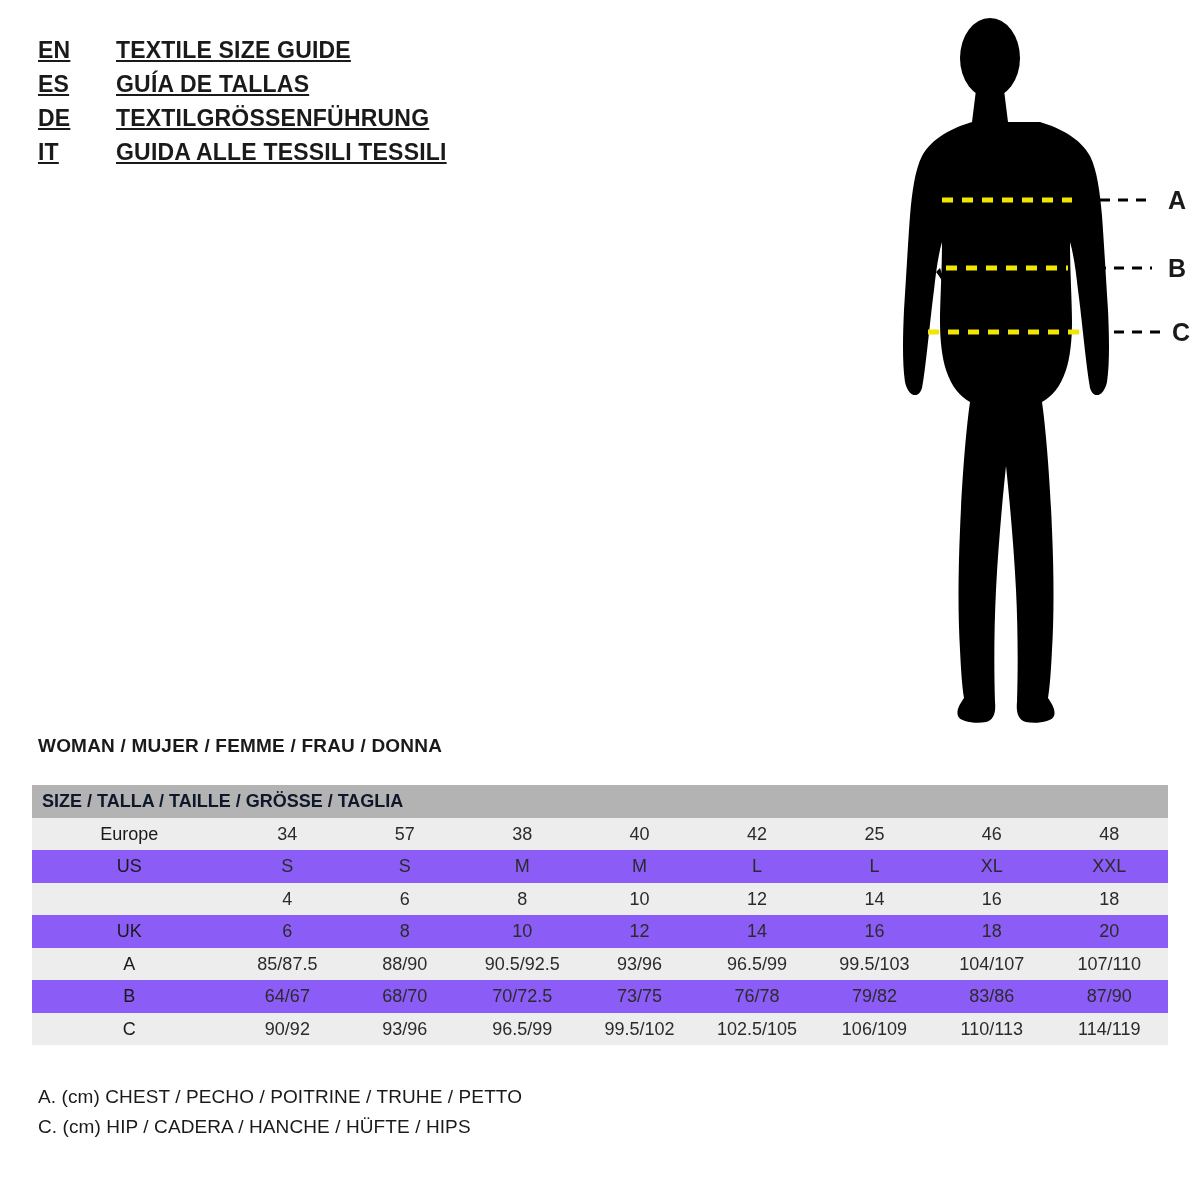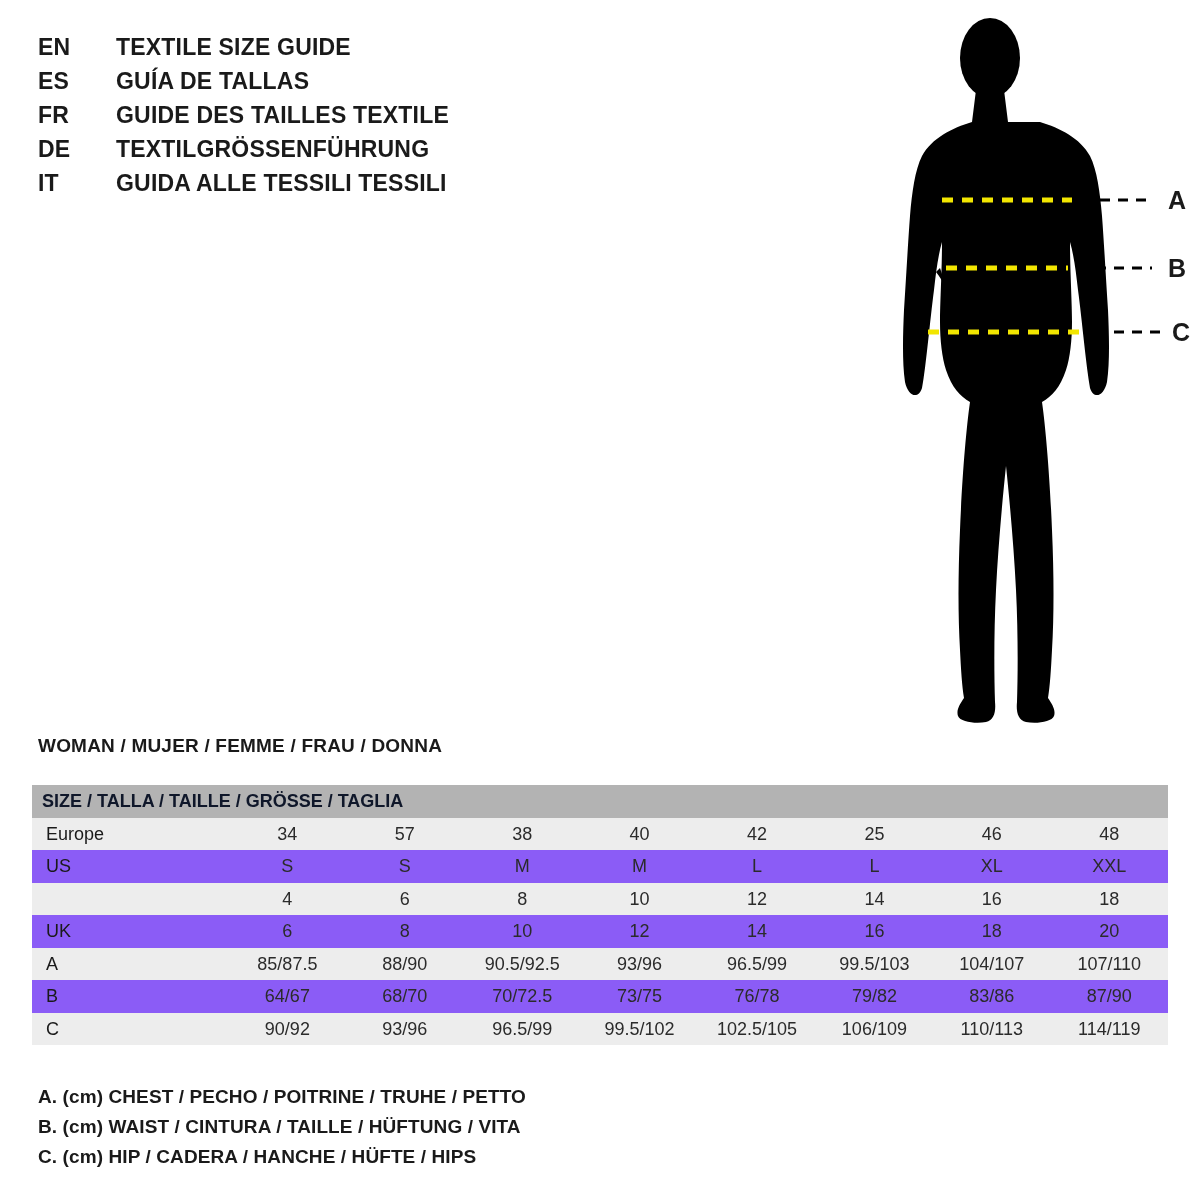--- a/index.html
+++ b/index.html
@@ -19,27 +19,28 @@
 
   
   #title-block {
     position: absolute;
     left: 38px;
     top: 30px;
     width: 620px;
   }
   .title-row {
     display: flex;
-    align-items: center;
+    align-items: flex-end;
     height: 34px;
     font-size: 23px;
     font-weight: bold;
     letter-spacing: 0.2px;
     color: #1a1a1a;
     white-space: nowrap;
+    text-decoration: underline;
   }
   .title-lang {
     width: 78px;
     flex: 0 0 78px;
   }
   .title-text { flex: 1 1 auto; }
 
   
   #figure {
     position: absolute;
@@ -86,61 +87,57 @@
     text-align: left;
     font-weight: bold;
     font-size: 18px;
     color: #0f172a;
     padding-left: 10px;
     height: 30px;
   }
   #size-table tbody tr.odd  { background: #ededed; }
   #size-table tbody tr.even { background: #8b5cf6; }
   #size-table td.rowlabel {
-    text-align: left;
-    padding-left: 14px;
+    text-align: center;
+    padding-left: 4px;
     color: #1a1a1a;
     margin-top: 8px;
   }
   col.c-label { width: 196px; }
   col.c-val   { width: 117px; }
 
   
   #legend {
     position: absolute;
     left: 38px;
     top: 1086px;
     width: 760px;
   }
   .legend-line {
     font-size: 19px;
-    font-weight: bold;
+    font-weight: normal;
     letter-spacing: 0.1px;
     color: #1a1a1a;
     height: 30px;
     white-space: nowrap;
   }
 </style>
 </head>
 <body>
 
 <div id="page">
 
   <div id="title-block">
     <div class="title-row">
       <span class="title-lang">EN</span>
       <span class="title-text">TEXTILE SIZE GUIDE</span>
     </div>
     <div class="title-row">
       <span class="title-lang">ES</span>
       <span class="title-text">GUÍA DE TALLAS</span>
-    </div>
-    <div class="title-row">
-      <span class="title-lang">FR</span>
-      <span class="title-text">GUIDE DES TAILLES TEXTILE</span>
     </div>
     <div class="title-row">
       <span class="title-lang">DE</span>
       <span class="title-text">TEXTILGRÖSSENFÜHRUNG</span>
     </div>
     <div class="title-row">
       <span class="title-lang">IT</span>
       <span class="title-text">GUIDA ALLE TESSILI TESSILI</span>
     </div>
   </div>
@@ -309,17 +306,16 @@
         <td>102.5/105</td>
         <td>106/109</td>
         <td>110/113</td>
         <td>114/119</td>
       </tr>
     </tbody>
   </table>
 
   <div id="legend">
     <div class="legend-line">A. (cm) CHEST / PECHO / POITRINE / TRUHE / PETTO</div>
-    <div class="legend-line">B. (cm) WAIST / CINTURA / TAILLE / HÜFTUNG / VITA</div>
     <div class="legend-line">C. (cm) HIP / CADERA / HANCHE / HÜFTE / HIPS</div>
   </div>
 
 </div>
 
 </body></html>

